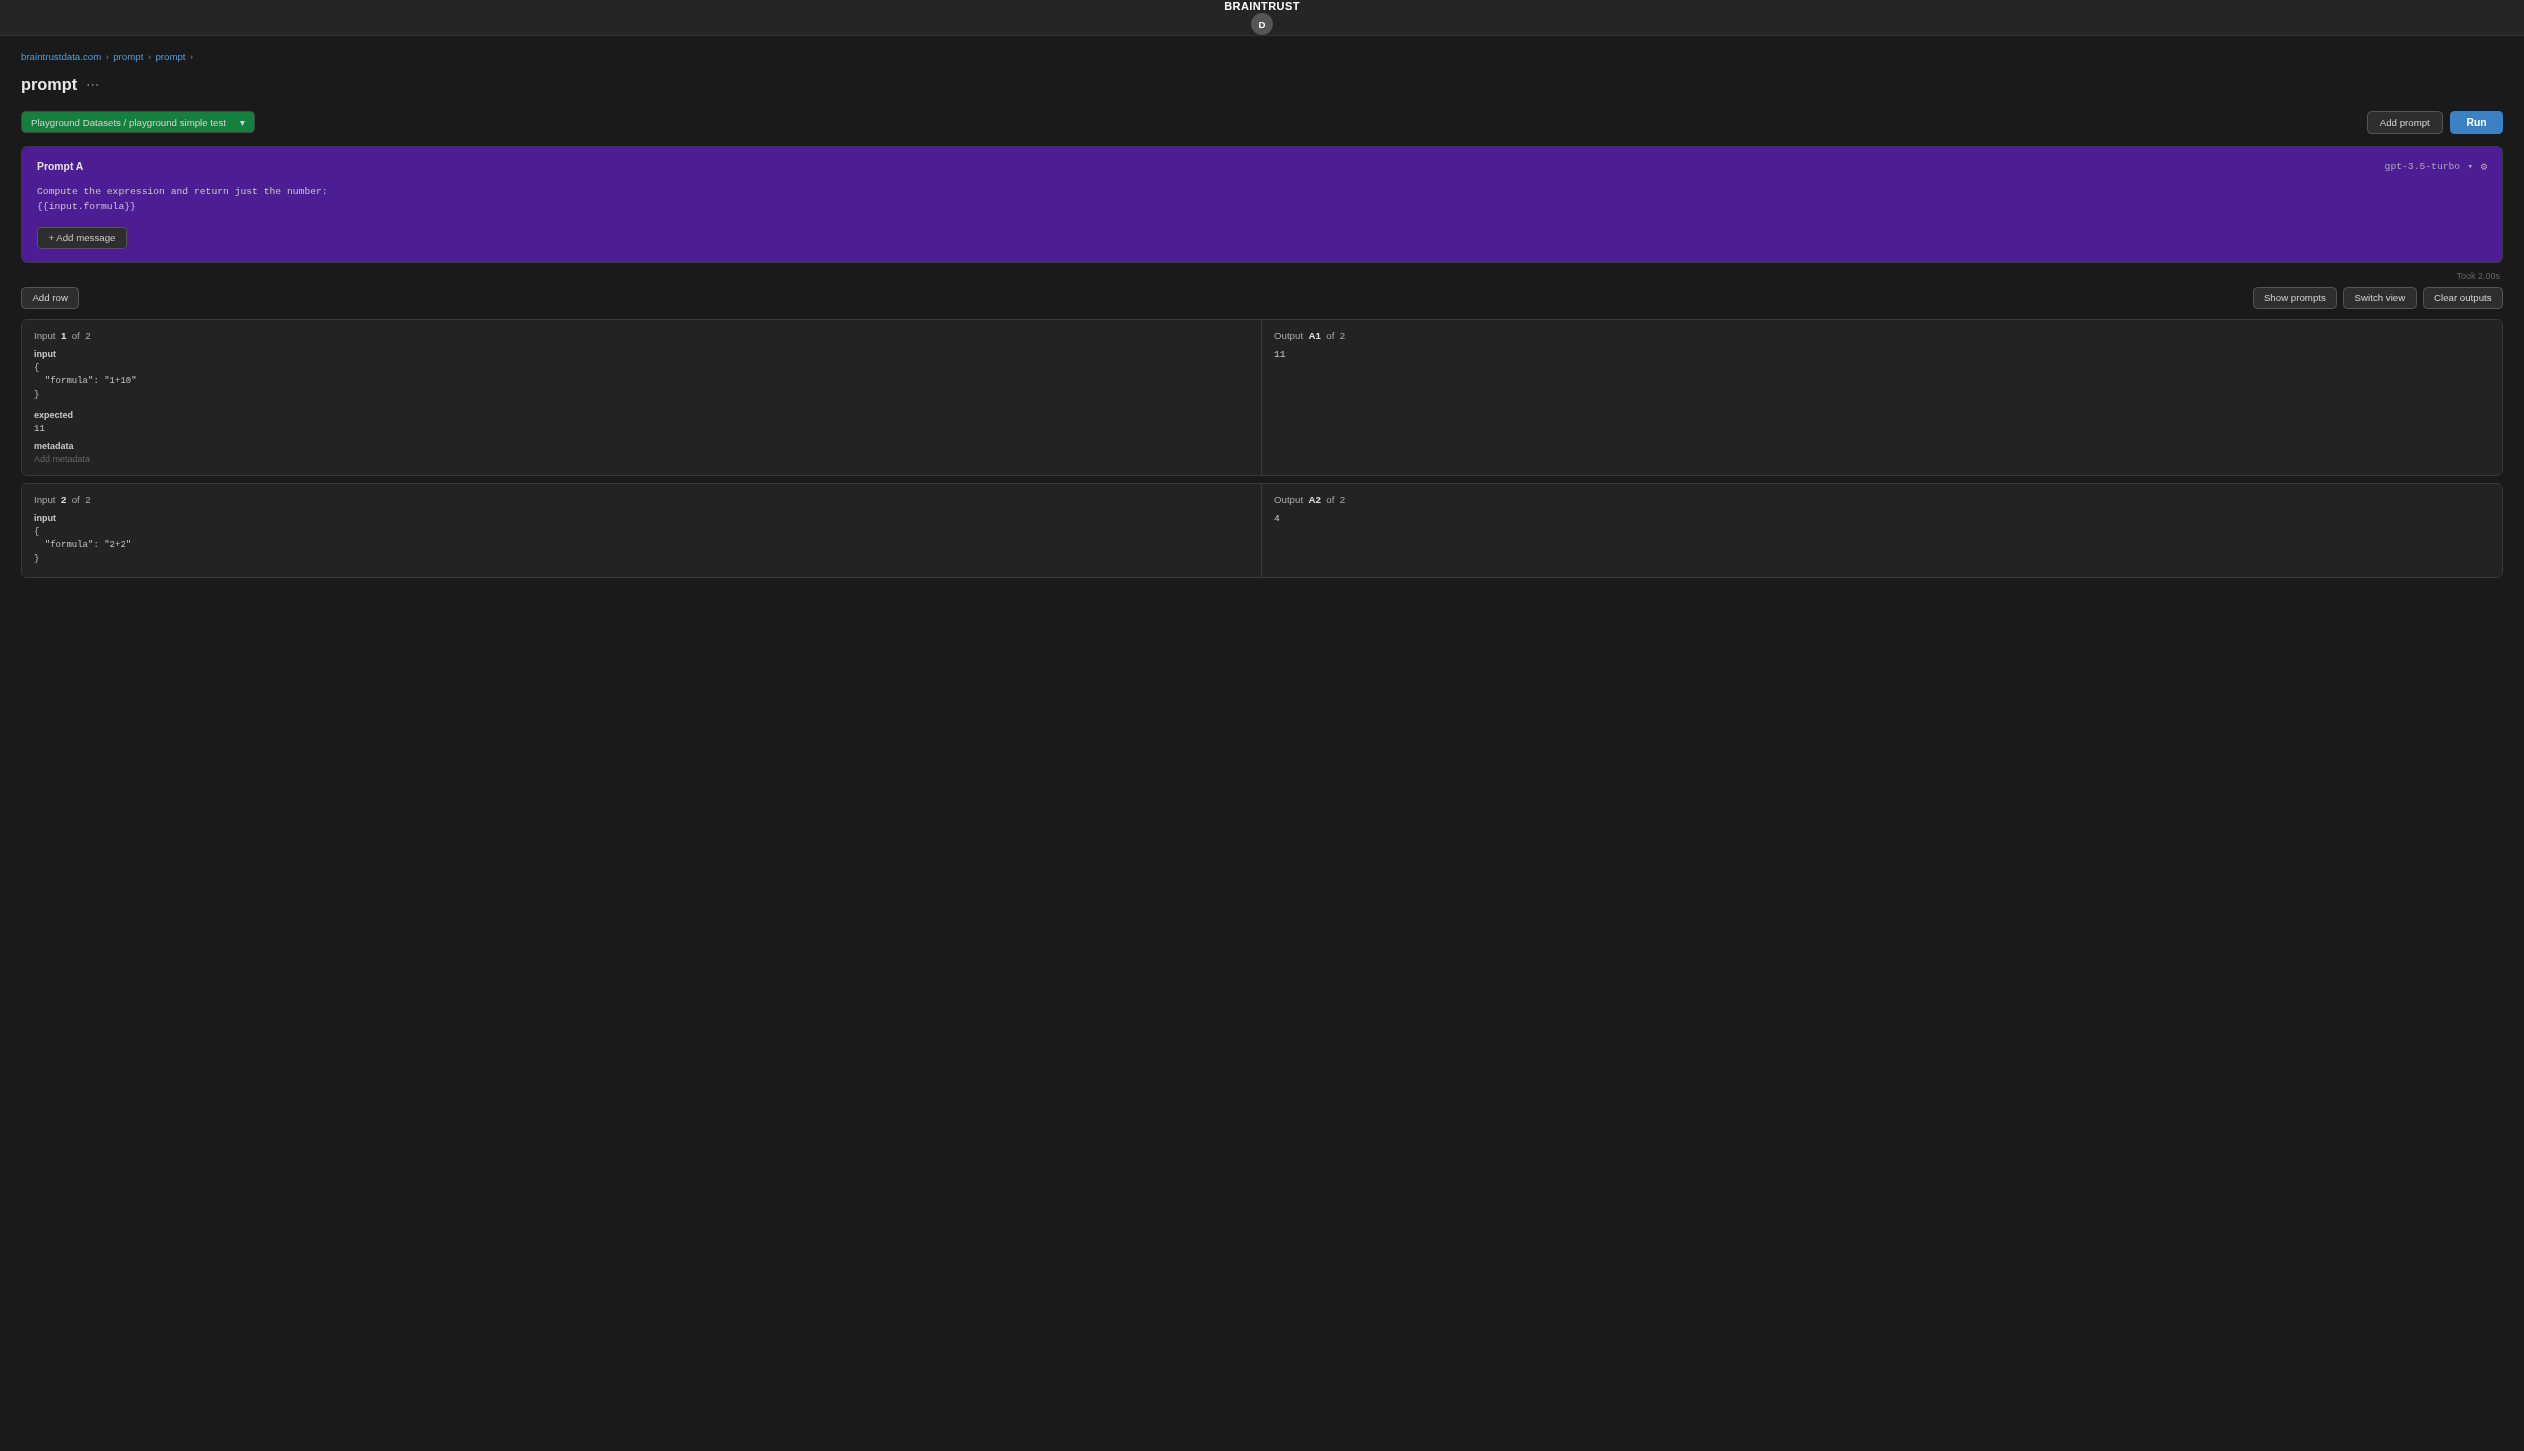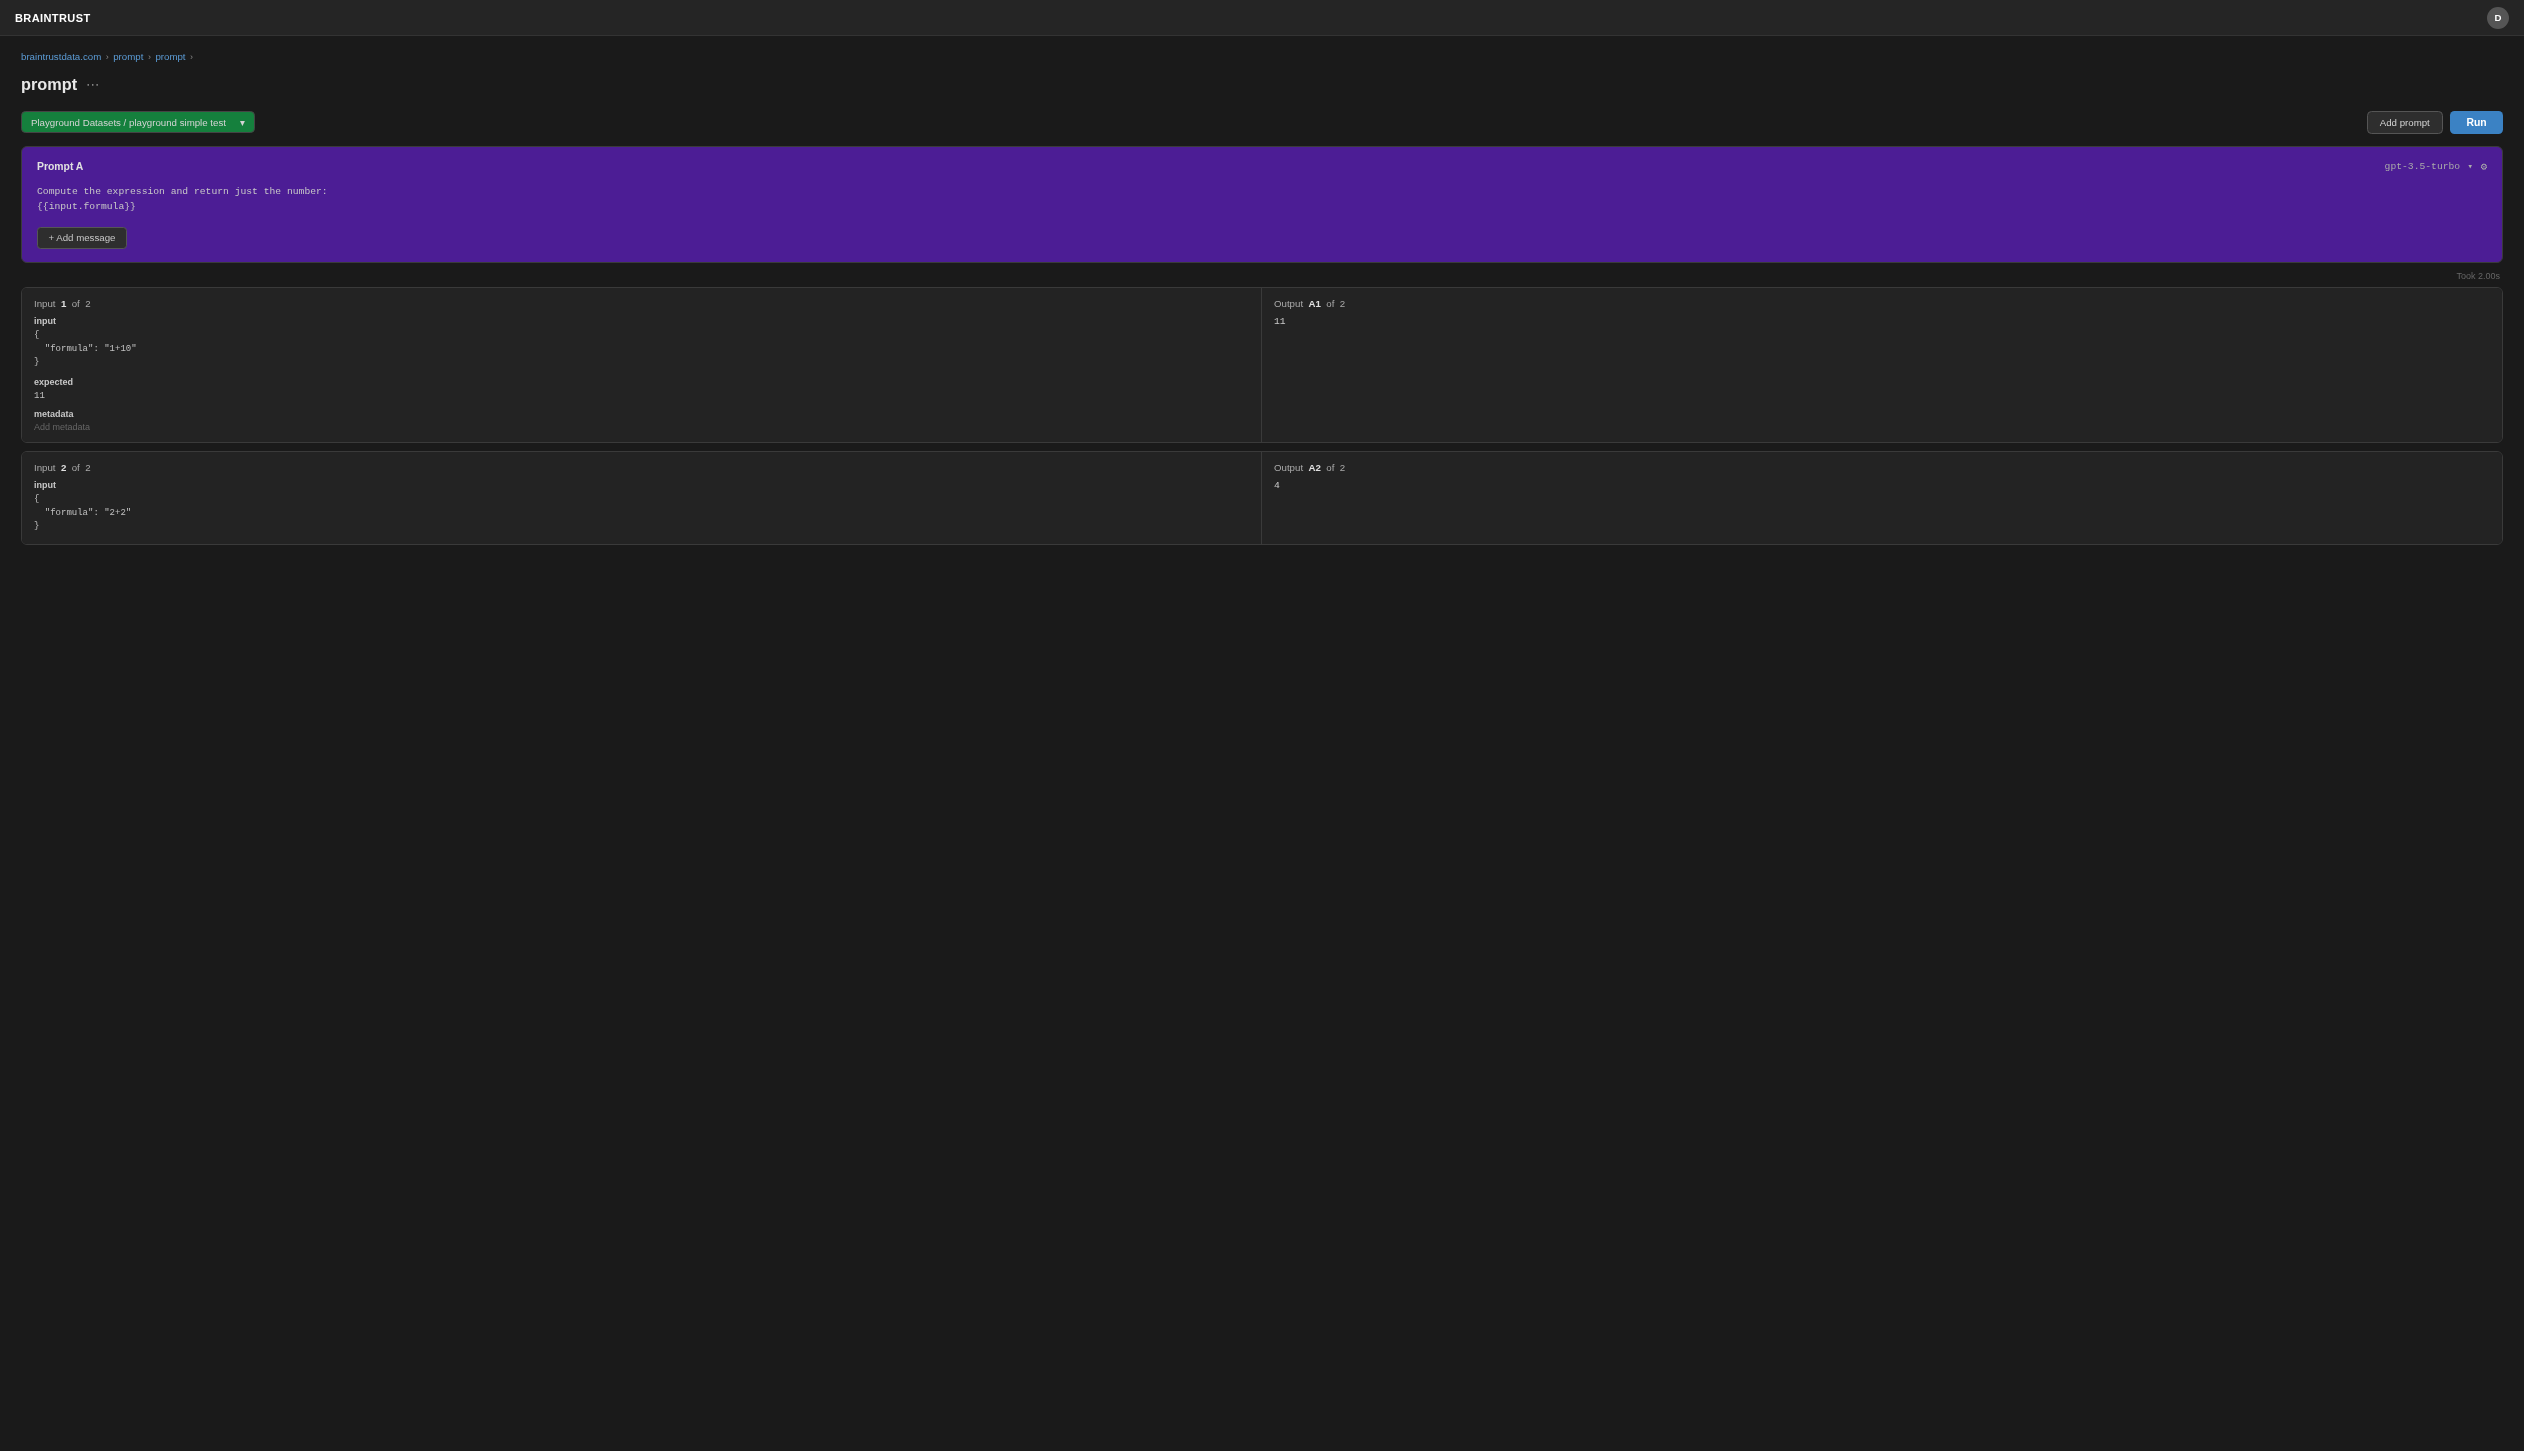--- a/index.html
+++ b/index.html
@@ -12,20 +12,21 @@
     }
     
     .topbar {
       background: #252525;
       height: 36px;
       display: flex;
       align-items: center;
       justify-content: space-between;
       padding: 0 15px;
       border-bottom: 0.7px solid #333;
+      flex-direction: column;
     }
     .topbar-logo {
       color: #fff;
       font-weight: 600;
       font-size: 11px;
       letter-spacing: 0.4px;
     }
     .topbar-avatar {
       width: 22px;
       height: 22px;
@@ -316,20 +317,28 @@
         <span class="gear-icon">⚙</span>
       </div>
     </div>
     <div class="prompt-code">Compute the expression and return just the number:
 {{input.formula}}</div>
     <button class="add-message-btn">+ Add message</button>
   </div>
 
   <div class="took-time">Took 2.00s</div>
 
+  <div class="bottom-toolbar">
+    <button class="btn-add-row">Add row</button>
+    <div class="bottom-toolbar-right">
+      <button class="btn-tool">Show prompts</button>
+      <button class="btn-tool">Switch view</button>
+      <button class="btn-tool">Clear outputs</button>
+    </div>
+  </div>
 
   <div class="io-grid">
 
     <div class="io-cell">
       <div class="io-header">
         <span>Input</span>
         &nbsp;<strong>1</strong>
         &nbsp;<span>of</span>
         &nbsp;<span>2</span>
       </div>

